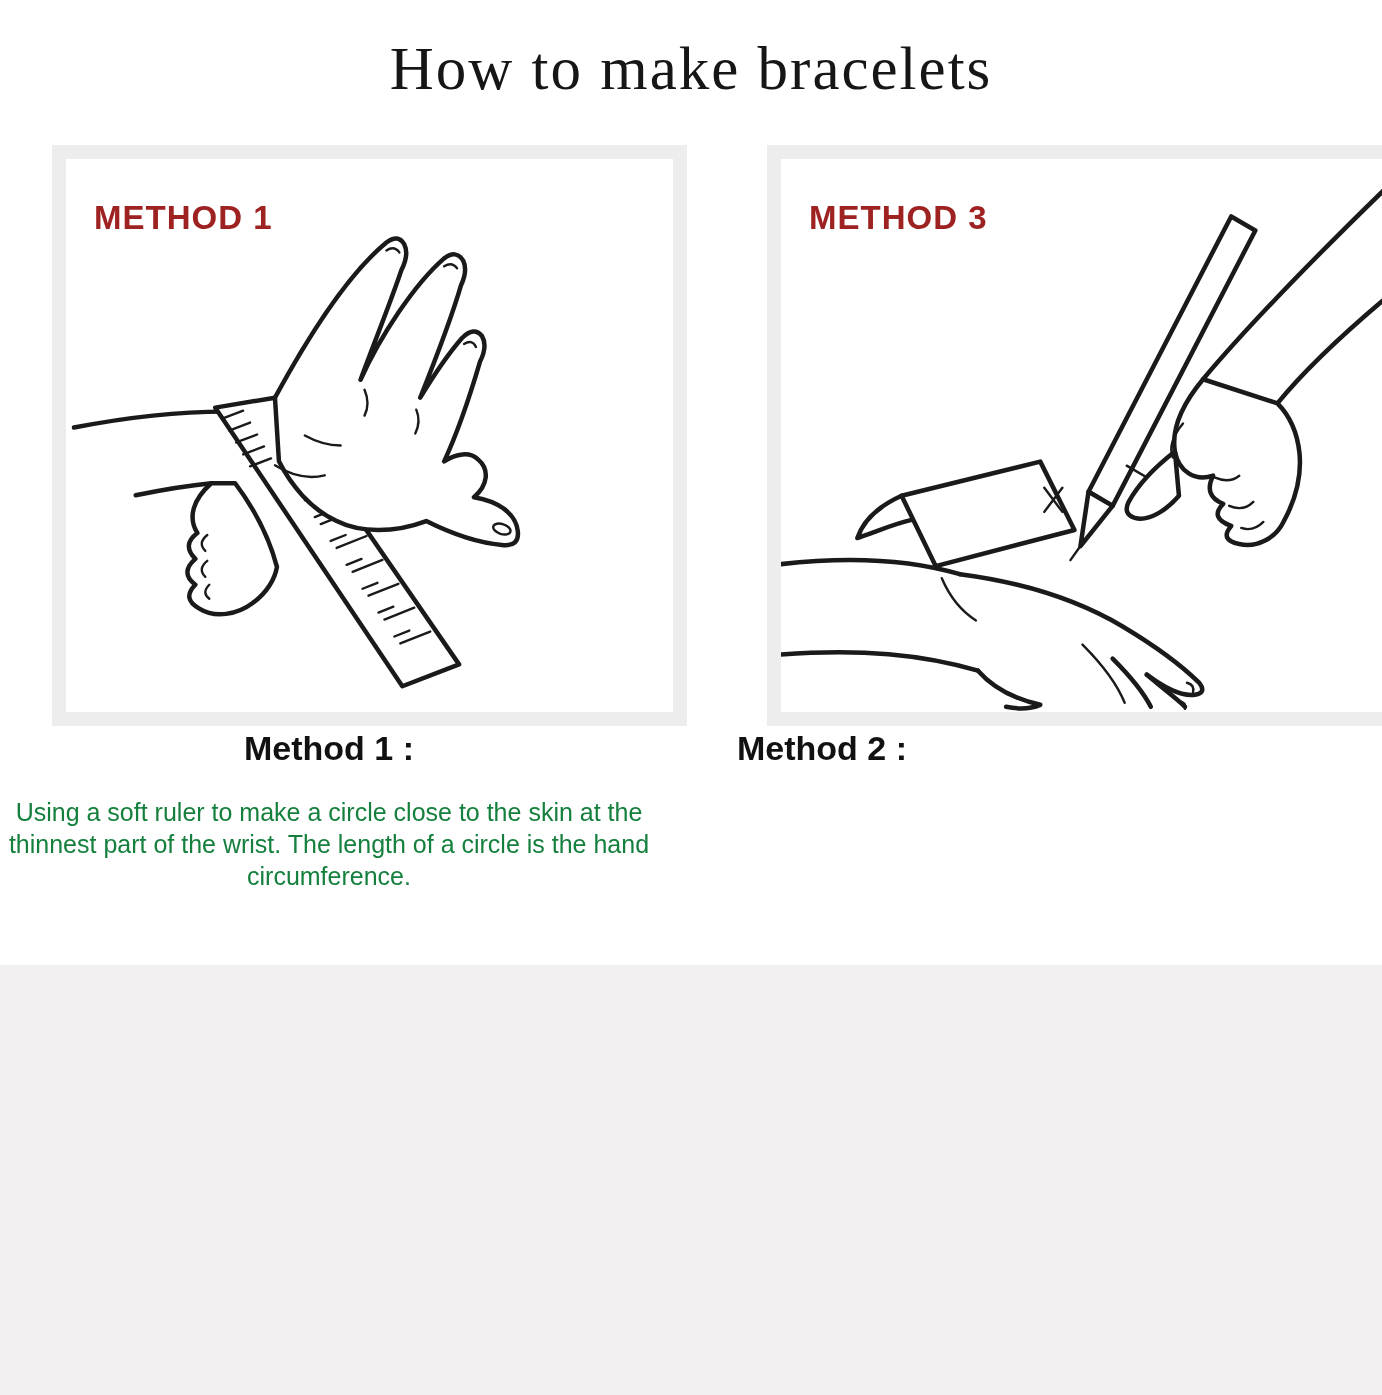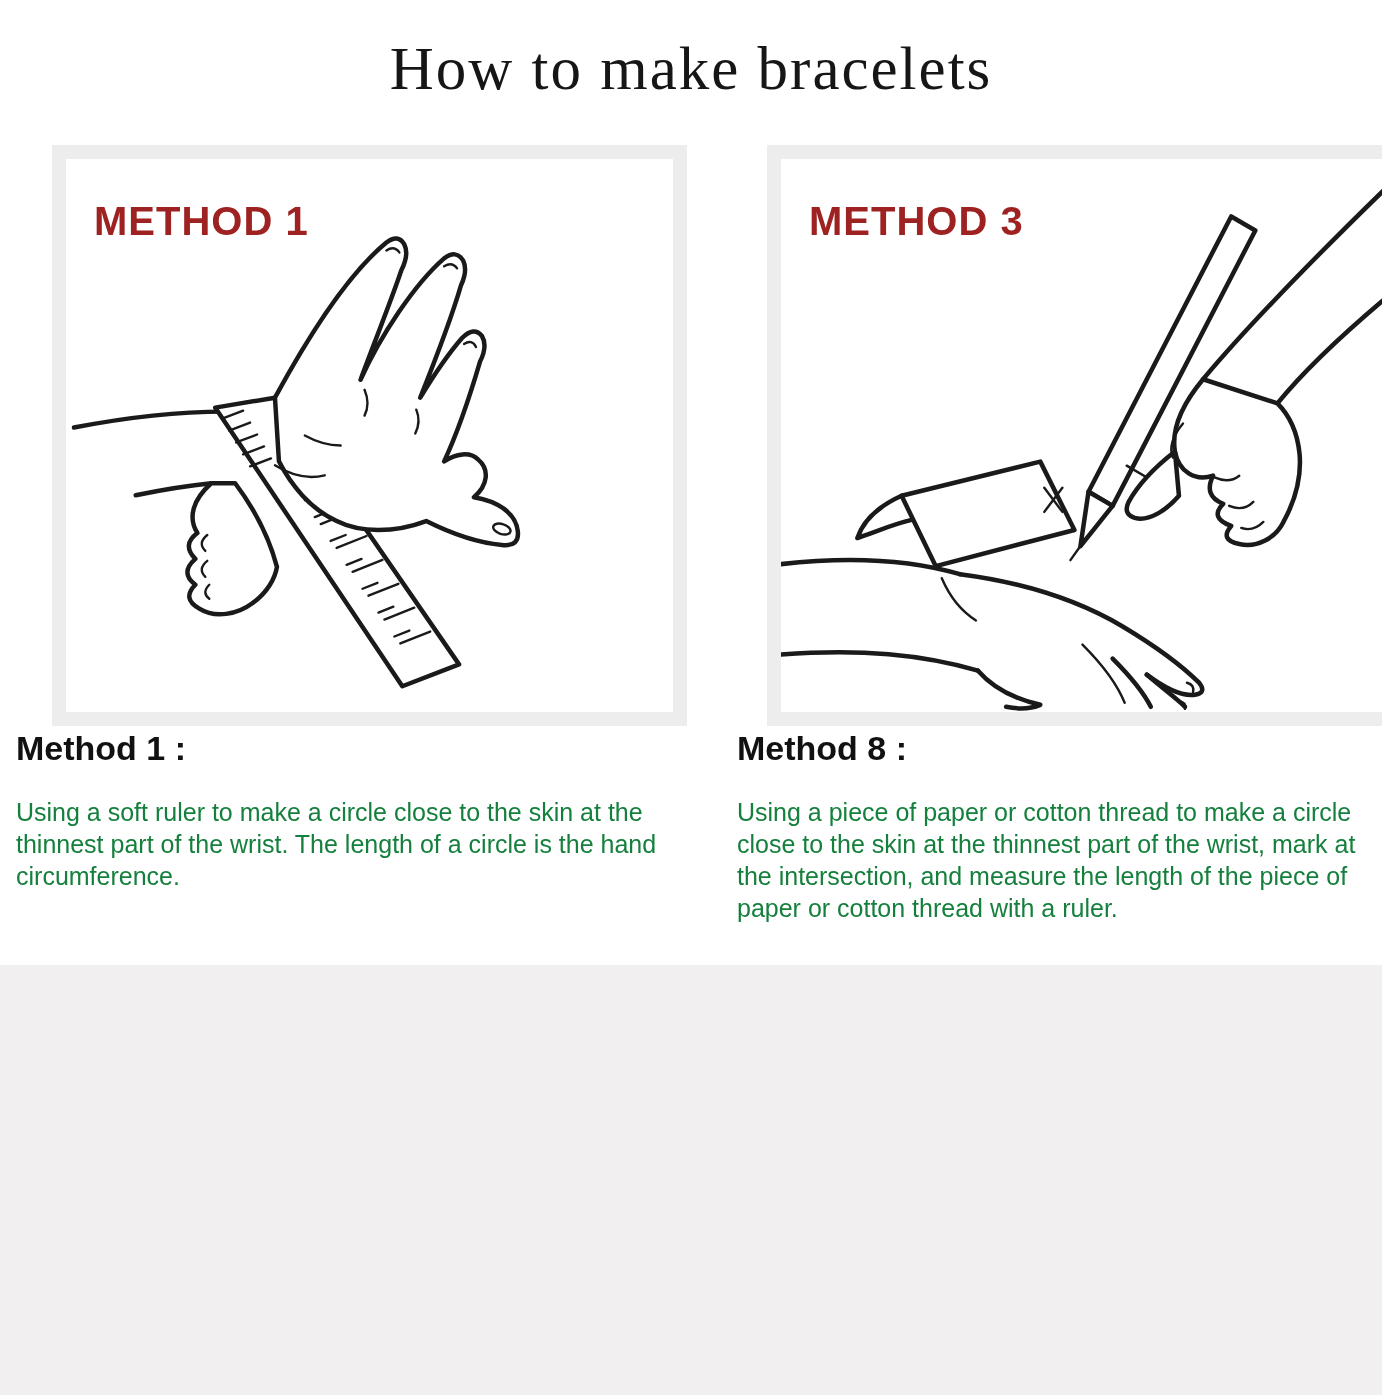--- a/index.html
+++ b/index.html
@@ -9,30 +9,30 @@
   
   .title{position:absolute;left:0;top:0;width:100%;text-align:center;
          font-family:"Liberation Serif",serif;font-weight:400;
          font-size:61px;letter-spacing:2px;color:#161616;line-height:74px;margin:0;}
 
   
   .method-panel{position:absolute;top:97px;height:581px;background:#fff;
                 border:14px solid var(--panel-border,#ededed);box-sizing:border-box;}
   .panel-a{left:12px;width:635px;}
   .panel-b{left:727px;width:641px;}
-  .badge{position:absolute;left:28px;top:40px;font-size:40px;font-weight:bold;
+  .badge{position:absolute;left:28px;top:40px;font-size:33px;font-weight:bold;
          letter-spacing:1px;color:var(--label-red,#9e2222);}
   .method-art{position:absolute;left:0;top:0;width:100%;height:100%;}
   .ln{stroke:var(--ink,#1a1a1a);stroke-width:4.5;fill:none;stroke-linecap:round;stroke-linejoin:round;}
   .ln2{stroke:var(--ink,#1a1a1a);stroke-width:2.4;fill:none;stroke-linecap:round;}
   .fw{fill:#fff;}
 
   
   .method-text{position:absolute;top:697px;}
-  .mtext-1{left:16px;width:642px;}
+  .mtext-1{left:8px;width:642px;text-align:center;}
   .mtext-2{left:737px;width:645px;}
   .method-text h2{margin:0 0 28px 0;font-size:34px;font-weight:bold;color:#111;}
   .method-text p{margin:0;font-size:25px;line-height:32px;color:#15803d;}
 
   
   .steps-bg{position:absolute;left:0;top:933px;width:1382px;height:462px;
             background:var(--grid-bg,#f1efef);}
 </style>
 </head>
 <body>
@@ -140,22 +140,21 @@
       <path class="ln2" d="M160,412 q12,28 34,42"></path>
     </svg>
     <figcaption class="badge">METHOD 3</figcaption>
   </figure>
 
   <div class="method-text mtext-1">
     <h2>Method 1 :</h2>
     <p>Using a soft ruler to make a circle close to the skin at the thinnest part of the wrist. The length of a circle is the hand circumference.</p>
   </div>
   <div class="method-text mtext-2">
-    <h2>Method 8 :</h2>
-    <p>Using a piece of paper or cotton thread to make a circle close to the skin at the thinnest part of the wrist, mark at the intersection, and measure the length of the piece of paper or cotton thread with a ruler.</p>
+    <h2>Method 2 :</h2>
   </div>
 
   <div class="steps-bg">
     
     
     
     
     
     
     

